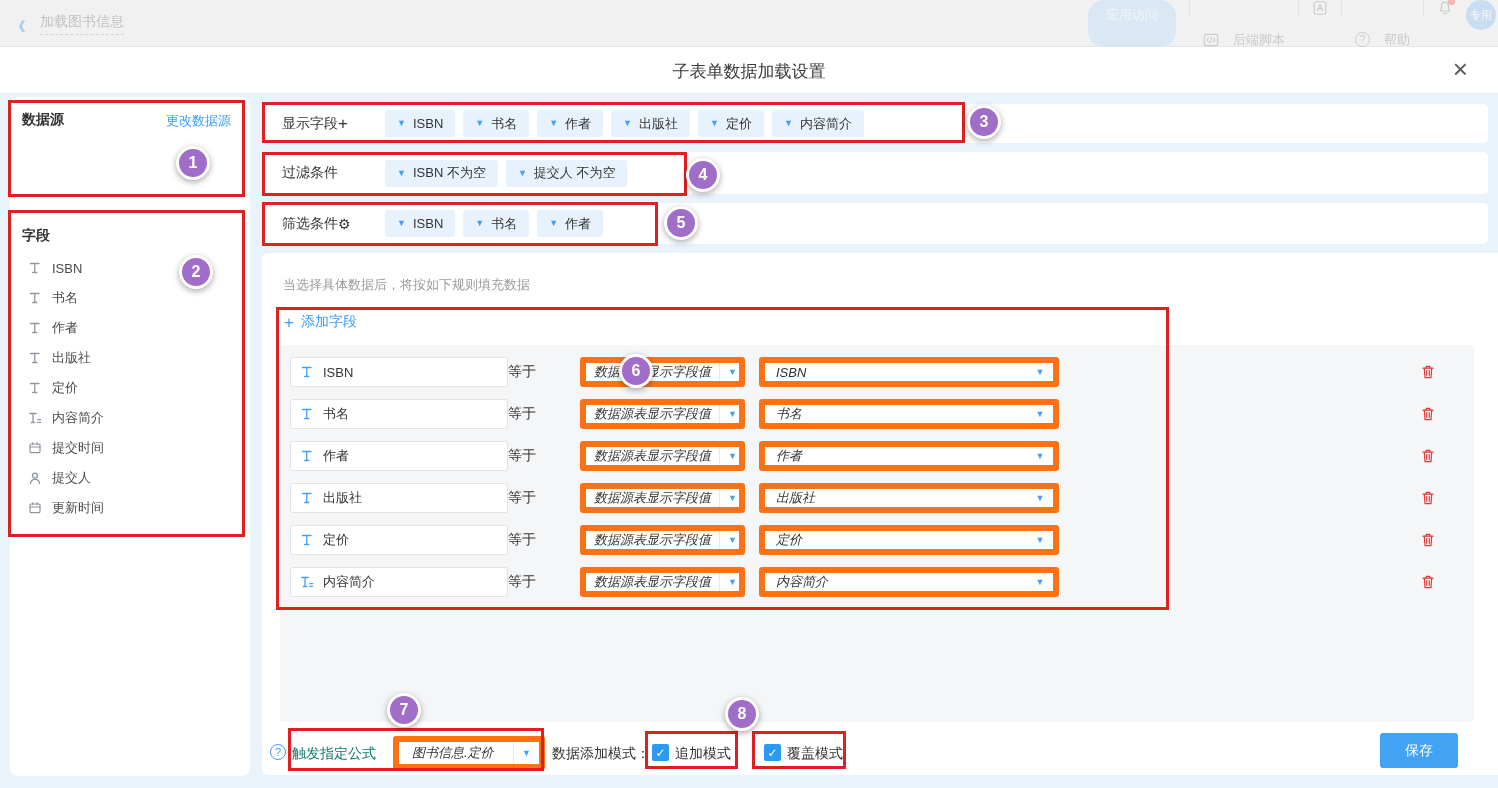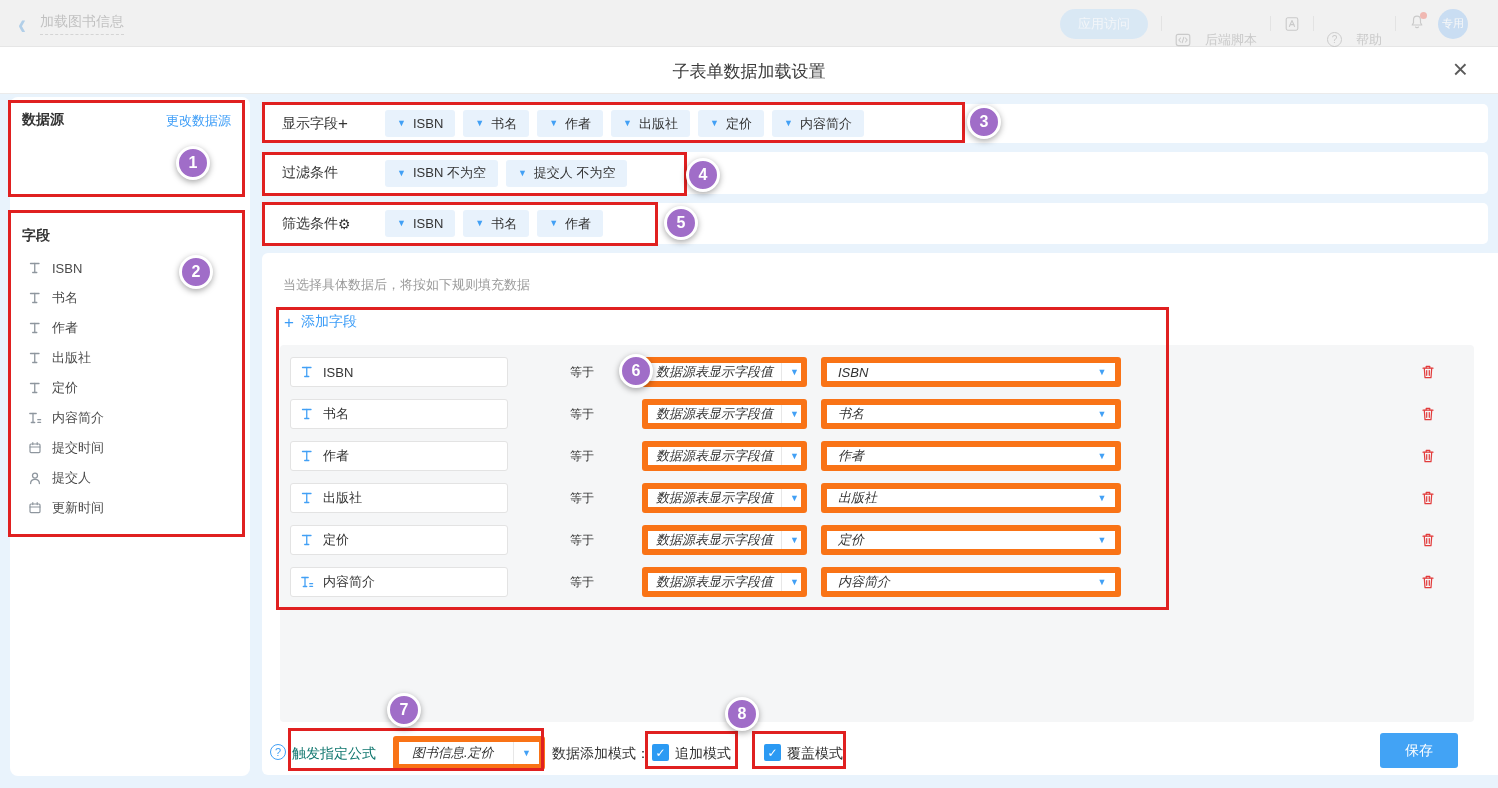--- a/index.html
+++ b/index.html
@@ -5,21 +5,21 @@
   * { margin:0; padding:0; box-sizing:border-box; }
   body { font-family:"Liberation Sans","DejaVu Sans",sans-serif; background:#fff; }
   .screen { position:relative; width:1498px; height:788px; overflow:hidden; background:#e9f3fc; }
 
   
   .topbar { position:absolute; top:0; left:0; width:100%; height:47px; background:#f1f1f1; border-bottom:1px solid #e6e6e6; }
   .topbar-inner { position:relative; width:100%; height:100%; opacity:.55; }
   .tb-left { position:absolute; left:18px; top:0; height:47px; display:flex; align-items:center; gap:14px; }
   .back-ic { color:#7fb4e2; font-size:24px; line-height:1; font-weight:bold; transform:scaleY(1.2); }
   .tb-title { color:#9a9a9a; font-size:14px; border-bottom:1px dashed #bdbdbd; padding-bottom:3px; }
-  .tb-right { position:absolute; right:30px; top:0; height:47px; display:flex; align-items:center; gap:13px; color:#a9a9a9; font-size:13px; }
+  .tb-right { position:absolute; right:2px; top:0; height:47px; display:flex; gap:13px; color:#a9a9a9; font-size:13px; }
   .pill { background:#c7e1f8; color:#f4faff; border-radius:16px; padding:6px 18px; font-size:13px; }
   .tb-divider { width:1px; height:15px; background:#d9d9d9; }
   .tb-item { display:flex; align-items:center; gap:14px;margin-top:32px; }
   .tb-ic { width:16px; height:16px; color:#ababab; }
   .q-ic { width:15px; height:15px; border:1px solid #ababab; border-radius:50%; font-size:10px; display:flex; align-items:center; justify-content:center; color:#ababab; }
   .bell-wrap { position:relative; }
   .bell-dot { position:absolute; right:-2px; top:-2px; width:7px; height:7px; border-radius:50%; background:#f08a80; }
   .avatar { width:30px; height:30px; border-radius:50%; background:#a9cdf3; color:#fff; font-size:11px; display:flex; align-items:center; justify-content:center; }
 
   
@@ -53,21 +53,21 @@
   .caret { color:#42a0f5; font-size:9px; line-height:1; }
 
   
   .hint { position:absolute; left:21px; top:23px; font-size:13px; color:#9a9a9a; }
   .add-field { position:absolute; left:22px; top:60px; display:flex; align-items:center; gap:7px; font-size:14px; color:#3b9cf7; cursor:pointer; }
   .add-plus { font-size:17px; line-height:1; }
   .gray-block { position:absolute; left:18px; top:92px; width:1194px; height:377px; background:#f5f6f7; border-radius:4px; padding-top:12px; display:flex; flex-direction:column; gap:12px; }
   .map-row { display:flex; align-items:center; height:30px; }
   .fbox { margin-left:10px; width:218px; height:30px; background:#fff; border:1px solid #e3e3e3; border-radius:3px; display:flex; align-items:center; gap:9px; padding:0 9px; font-size:13px; color:#333; }
   .fbox .f-ic { color:#42a0f5; }
-  .equals { margin-left:62px; width:34px; font-size:12px; color:#333; }
+  .equals { width:34px; font-size:14px; color:#333; }
   .sel { height:30px; background:#fff; border:6px solid #f97316; border-radius:3px; display:flex; align-items:center; font-size:13px; color:#333; cursor:pointer;font-style:italic; }
   .sel-src { margin-left:38px; width:165px; }
   .sel-src .sel-text { flex:1; padding:0 8px; white-space:nowrap; }
   .caret-cell { flex:none; width:26px; height:100%; display:flex; align-items:center; justify-content:center; border-left:1px solid #e7e7e7; }
   .sel-val { margin-left:14px; width:300px; }
   .sel-val .sel-text { flex:1; padding:0 11px; }
   .sel-val .caret-cell { border-left:none; }
   .trash { margin-left:auto; margin-right:38px; width:16px; height:16px; color:#e23b3b; cursor:pointer; }
 
   

